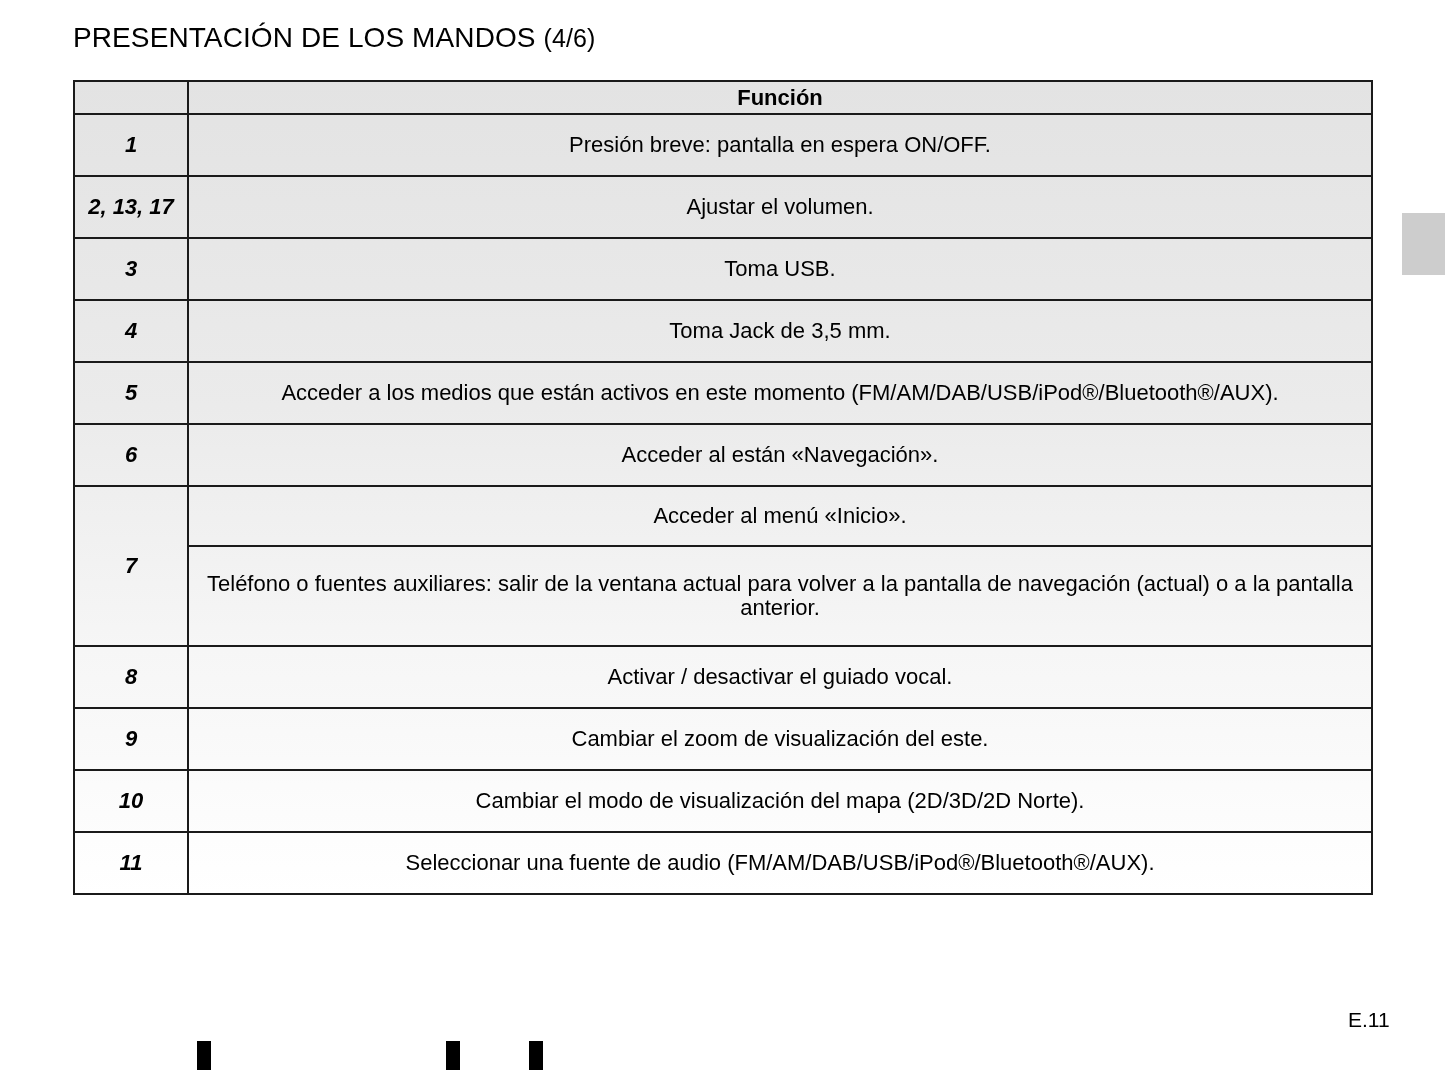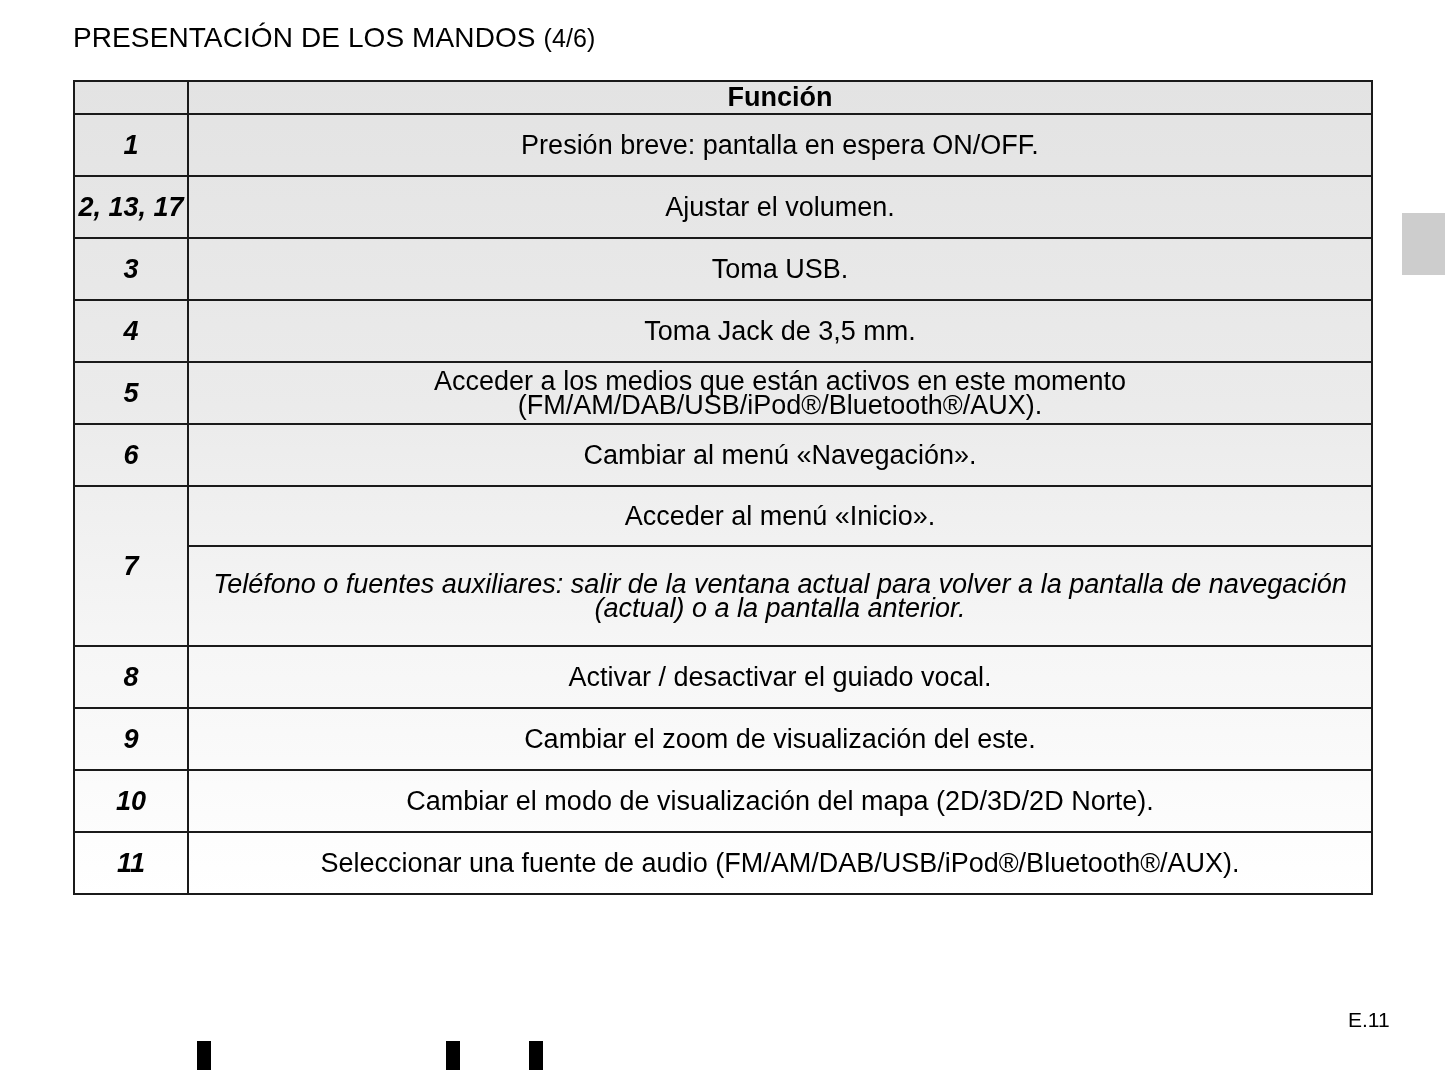--- a/index.html
+++ b/index.html
@@ -15,31 +15,31 @@
     }
     .title .sub { font-size: 25px; }
     .tbl-wrap {
       position: absolute; left: 73px; top: 80px; width: 1300px;
       background: linear-gradient(to bottom, #e3e3e3 0%, #ebebeb 40%, #f6f6f6 70%, #ffffff 100%);
     }
     table {
       border-collapse: collapse; width: 100%; table-layout: fixed;
     }
     td, th {
-      border: 2px solid #1a1a1a; padding: 0 6px; font-size: 27px;
+      border: 2px solid #1a1a1a; padding: 0 6px; font-size: 22px;
       vertical-align: middle;
     }
     th { height: 31px; font-weight: bold; text-align: center; }
     td.num {
       width: 100px; text-align: center; font-weight: bold; font-style: italic; padding: 0 2px;
     }
     td.fn { text-align: center; line-height: 24px; }
     tr.row td { height: 60px; }
     tr.sub-a td.fn { height: 58px; }
-    tr.sub-b td.fn { height: 98px; font-style: italic; }
+    tr.sub-b td.fn { height: 98px; }
     .tab-marker {
       position: absolute; left: 1402px; top: 213px; width: 43px; height: 62px;
       background: #cdcdcd;
     }
     .page-num {
       position: absolute; left: 1328px; top: 1008px; font-size: 21px; margin-left: 20px;
     }
     .mark { position: absolute; top: 1041px; width: 14px; height: 29px; background: #000; }
   </style>
 </head>
@@ -73,21 +73,21 @@
       <tr class="row">
         <td class="num">4</td>
         <td class="fn">Toma Jack de 3,5 mm.</td>
       </tr>
       <tr class="row">
         <td class="num">5</td>
         <td class="fn">Acceder a los medios que están activos en este momento (FM/AM/DAB/USB/iPod®/Bluetooth®/AUX).</td>
       </tr>
       <tr class="row">
         <td class="num">6</td>
-        <td class="fn">Cambiar al menú «Navegación».</td>
+        <td class="fn">Acceder al están «Navegación».</td>
       </tr>
       <tr class="sub-a">
         <td class="num" rowspan="2">7</td>
         <td class="fn">Acceder al menú «Inicio».</td>
       </tr>
       <tr class="sub-b">
         <td class="fn">Teléfono o fuentes auxiliares: salir de la ventana actual para volver a la pantalla de navegación (actual) o a la pantalla anterior.</td>
       </tr>
       <tr class="row">
         <td class="num">8</td>

